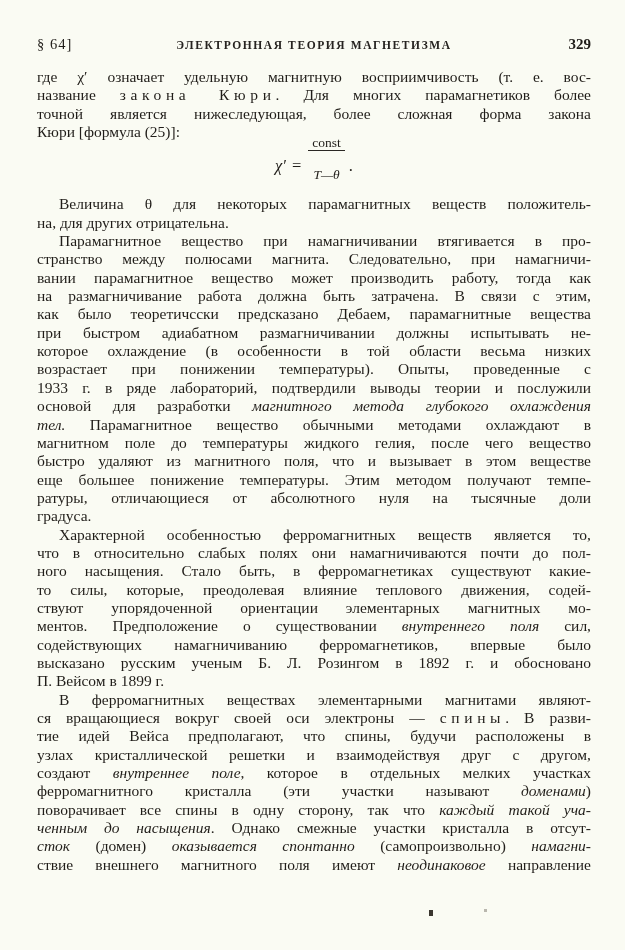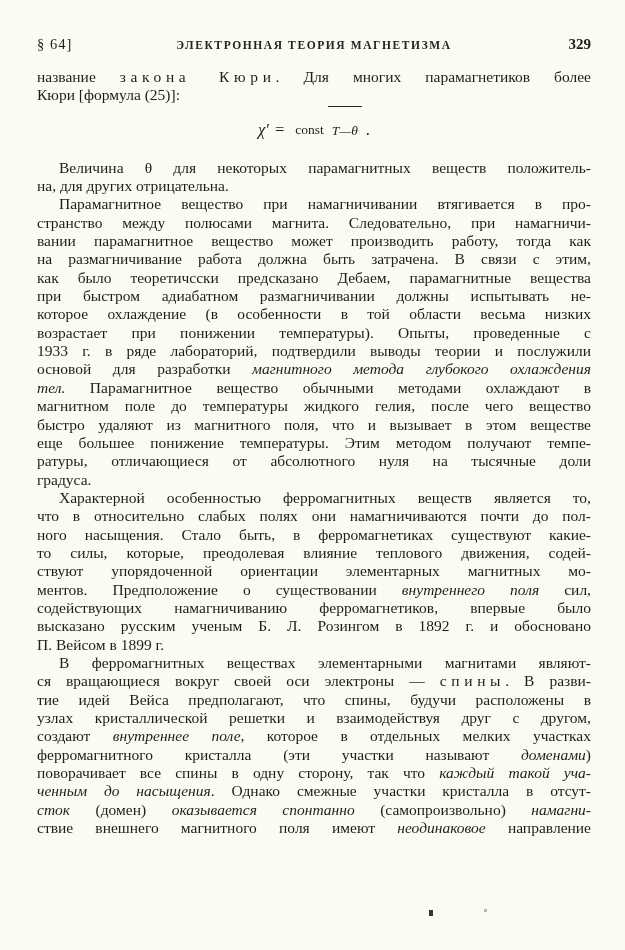--- a/index.html
+++ b/index.html
@@ -48,26 +48,25 @@
     margin-bottom: 4px;
     display: flex;
     align-items: center;
     justify-content: center;
     font-size: 16.5px;
   }
   .f-lhs { font-style: italic; margin-right: 6px; }
   .f-eq { margin-right: 7px; }
   .frac {
     display: inline-flex;
-    flex-direction: row;
+    flex-direction: column;
     text-align: center;
     font-size: 13.5px;
     line-height: 15px;
     vertical-align: middle;
-    align-items: center;
   }
   .frac .num { padding: 0 4px; }
   .frac .den { border-top: 1.2px solid #2a2723; padding: 16px 4px; font-style: italic; }
   .f-period { margin-left: 4px; }
   .speck { position: absolute; background: #3a362f; }
   #speck-1 { left: 429px; top: 910px; width: 4px; height: 6px; }
   #speck-2 { left: 484px; top: 909px; width: 3px; height: 3px; background: #b9b7ae; }
 </style>
 </head>
 <body>
@@ -75,21 +74,23 @@
 <div class="page">
 
   <div class="header">
     <span class="sec">§ 64]</span>
     <span class="title">ЭЛЕКТРОННАЯ ТЕОРИЯ МАГНЕТИЗМА</span>
     <span class="pagenum">329</span>
   </div>
 
   <div class="body">
     <div id="lines-before">
+        <div class="line"><span>где χ′ означает удельную магнитную восприимчивость (т. е. вос-</span></div>
         <div class="line"><span>название </span><span class="ls">закона Кюри</span><span>. Для многих парамагнетиков более</span></div>
+        <div class="line"><span>точной является нижеследующая, более сложная форма закона</span></div>
         <div class="line end"><span>Кюри [формула (25)]:</span></div>
       </div>
 
     <div class="formula">
       <span class="f-lhs">χ′</span>
       <span class="f-eq">=</span>
       <span class="frac">
         <span class="num">const</span>
         <span class="den">T—θ</span>
       </span>

